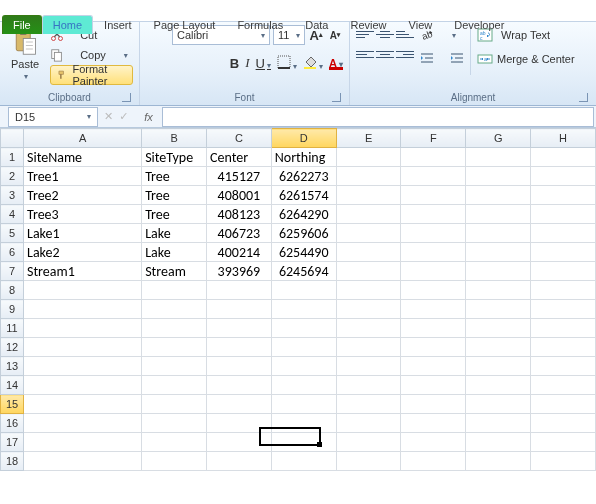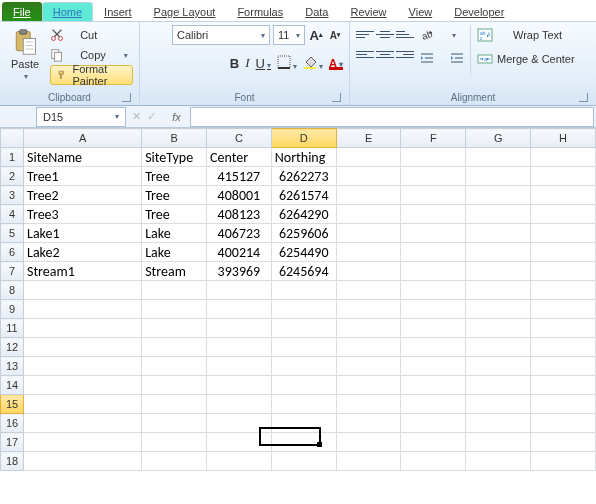--- a/index.html
+++ b/index.html
@@ -1,20 +1,20 @@
 <!DOCTYPE html>
 <html><head>
 <meta charset="utf-8">
 <style>
   * { box-sizing: border-box; margin: 0; padding: 0; font-family: "Segoe UI", Tahoma, sans-serif; }
   body { width: 596px; height: 504px; background: #fff; overflow: hidden; font-size: 11px; color: #333; }
 
   
   .tabs { display: flex; align-items: flex-end; height: 22px; background: #fff; padding-left: 2px; border-bottom: 1px solid #c3d3e6; }
-  .tab { padding: 3px 10px 3px 10px; color: #3b3b3b; cursor: pointer; border: 1px solid transparent; border-bottom: none; border-radius: 3px 3px 0 0; position: relative; top: 0; text-decoration: underline; }
+  .tab { padding: 3px 10px 3px 10px; color: #3b3b3b; cursor: pointer; border: 1px solid transparent; border-bottom: none; border-radius: 3px 3px 0 0; position: relative; top: 13px; }
   .tab.file { background: linear-gradient(#2f7a1a,#259116); color: #fff; border-color: #367a12; }
   .tab.active { background: #5eead4; border-color: #c3d3e6; color: #3773c3; }
 
   
   .ribbon { display: flex; background: linear-gradient(#f6fbff,#e6f0fa 60%,#d7e6f5); border-bottom: 1px solid #9db6d3; height: 84px; }
   .group { border-right: 1px solid #c7d6e8; padding: 3px 6px 0 6px; display: flex; flex-direction: column; justify-content: space-between; }
   .group-body { display: flex; gap: 6px; align-items: flex-start; flex: 1; }
   .group-label { text-align: center; font-size: 10px; color: #5a6e86; padding: 1px 0 2px 0; position: relative; }
   .group-label::after { content:""; position:absolute; right:2px; bottom:3px; width:8px; height:8px; border:1px solid #7a94b4; border-top:none; border-left:none; }
   .big-btn { display:flex; flex-direction:column; align-items:center; gap:2px; padding:2px 4px; border:1px solid transparent; border-radius:3px; }
@@ -29,26 +29,26 @@
   .font-size { width:32px; height:20px; background:#fff; border:1px solid #a9bdd6; display:flex; align-items:center; padding:0 4px; justify-content:space-between; }
   .sq-btn { width:16px; height:16px; display:flex; align-items:center; justify-content:center; border:1px solid transparent; }
   .font-bot { display:flex; align-items:center; gap:6px; margin-top:4px; }
   .b { font-weight:bold; font-size:13px; }
   .i { font-style:italic; font-size:13px; font-family:Georgia,serif; }
   .u { text-decoration:underline; font-size:13px; }
 
   .align-grid { display:grid; grid-template-columns:repeat(3,18px); grid-template-rows:repeat(2,18px); gap:2px; }
   .abox { display:flex; flex-direction:column; justify-content:center; gap:2px; }
   .abox span { display:block; height:1px; background:#4a6; background:#3b5470; }
-  .wrap-row { display:flex; align-items:center; gap:20px; height:20px; }
+  .wrap-row { display:flex; align-items:center; gap:8px; height:20px; }
   .merge-row { display:flex; align-items:center; gap:4px; height:20px; }
 
   
   .fbar { display:flex; align-items:center; height:22px; border-bottom:1px solid #b8cade; background:#eef4fb; }
-  .name-box { width:90px; margin-left:36px; height:20px; background:#fff; border:1px solid #a9bdd6; display:flex; align-items:center; padding:0 6px; justify-content:space-between; }
+  .name-box { width:90px; margin-left:8px; height:20px; background:#fff; border:1px solid #a9bdd6; display:flex; align-items:center; padding:0 6px; justify-content:space-between; }
   .fx { width:20px; text-align:center; font-style:italic; color:#666; margin:0 4px; }
   .formula-input { flex:1; height:20px; background:#fff; border:1px solid #a9bdd6; margin-right:2px; }
 
   
   .sheet { position:relative; }
   table { border-collapse:collapse; width:100%; table-layout:fixed; }
   .colhead th, .rowhead { background:linear-gradient(#f7fafc,#e6edf5); border:1px solid #c4cfda; font-weight:normal; color:#333; font-size:11px; }
   .colhead th { height:19px; }
   .rowhead { width:22px; text-align:center; }
   .colhead th.sel { background:linear-gradient(#ffe9a8,#ffd65e); border-color:#e0b242; }

